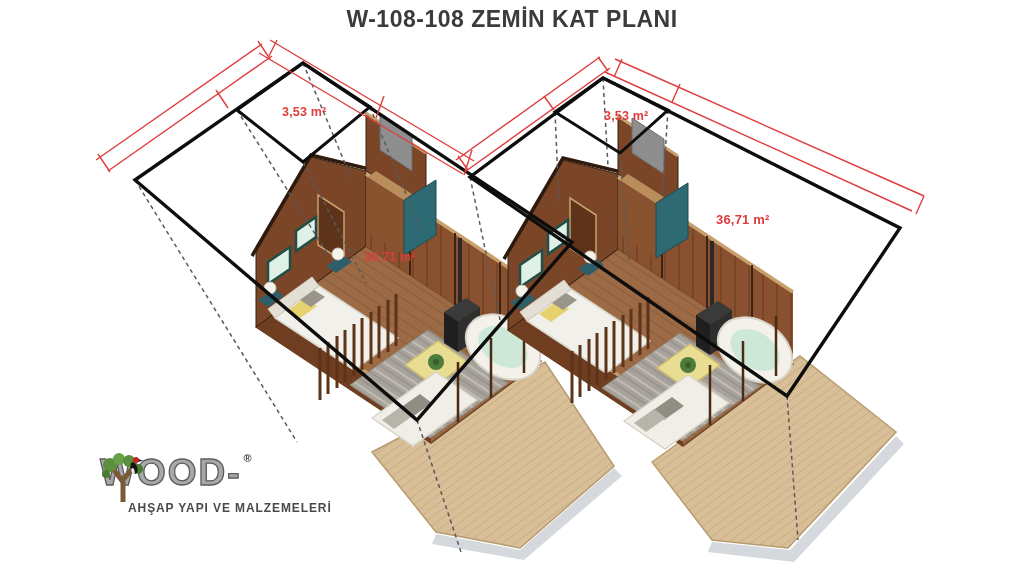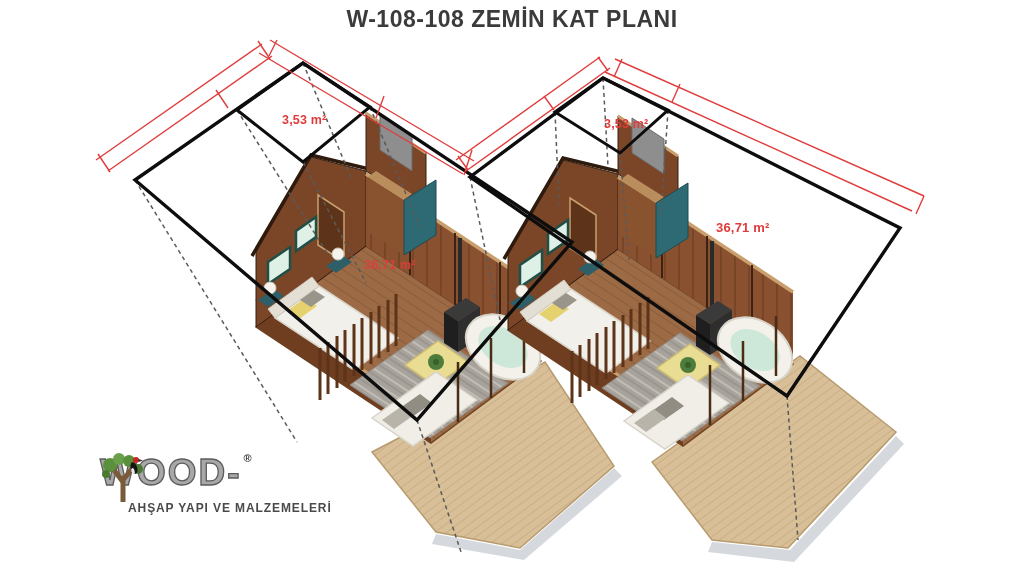--- a/index.html
+++ b/index.html
@@ -7,21 +7,21 @@
     width:1024px;height:576px;position:relative;overflow:hidden;
     background:#ffffff;font-family:"Liberation Sans",sans-serif;
   }
   .stage{position:absolute;left:0;top:0;width:1024px;height:576px;}
   .title{
     position:absolute;left:0;top:6px;width:100%;text-align:center;
     font-size:23px;font-weight:600;letter-spacing:.5px;color:#3b3b3b;
   }
   .area-label{
     position:absolute;color:#e03c3c;font-weight:700;font-size:12.5px;
-    white-space:nowrap;letter-spacing:.2px;margin-top:8px;
+    white-space:nowrap;letter-spacing:.2px;
   }
   .area-label.dim{opacity:.9;}
   svg{position:absolute;left:0;top:0;}
   
   .logo{position:absolute;left:100px;top:450px;width:210px;}
   .brand-row{display:flex;align-items:flex-start;height:50px;}
   .brand{
     font-size:37px;font-weight:800;letter-spacing:2px;line-height:46px;
     color:#a8a8a8;-webkit-text-stroke:1.3px #5c5c5c;
     font-family:"Liberation Sans",sans-serif;

